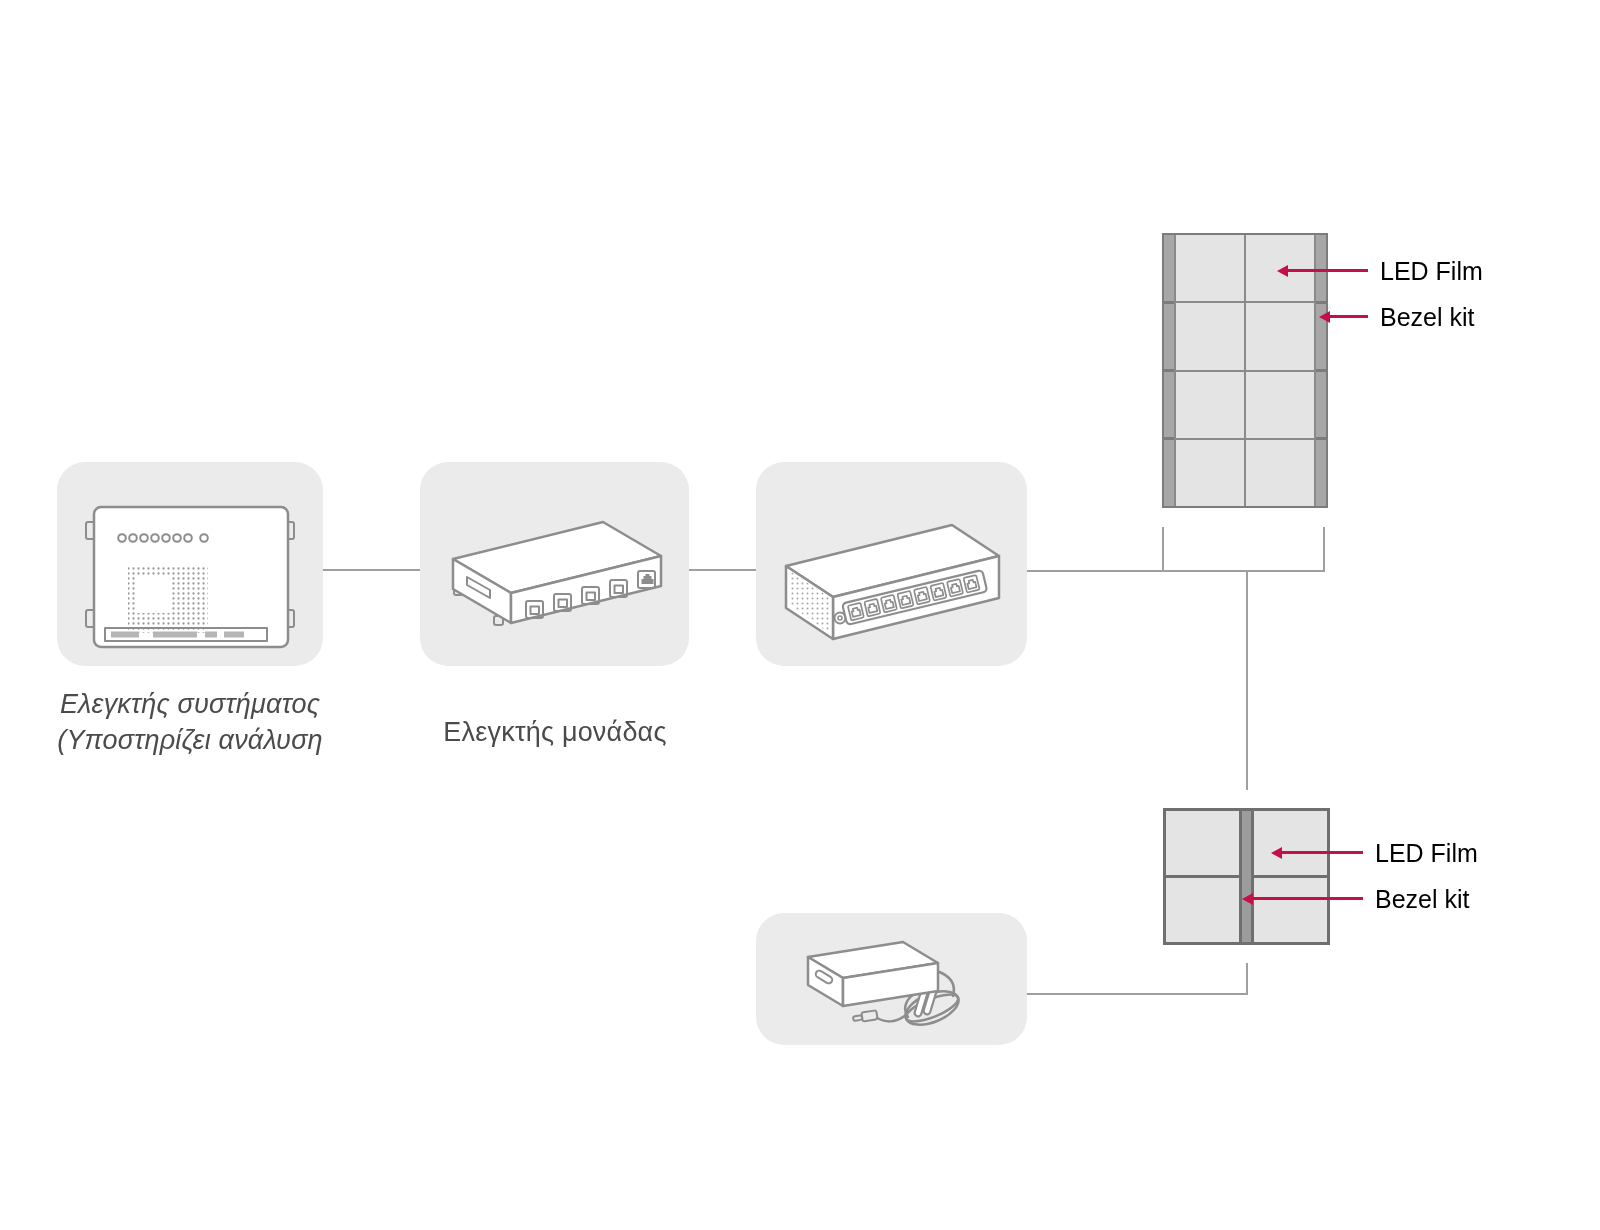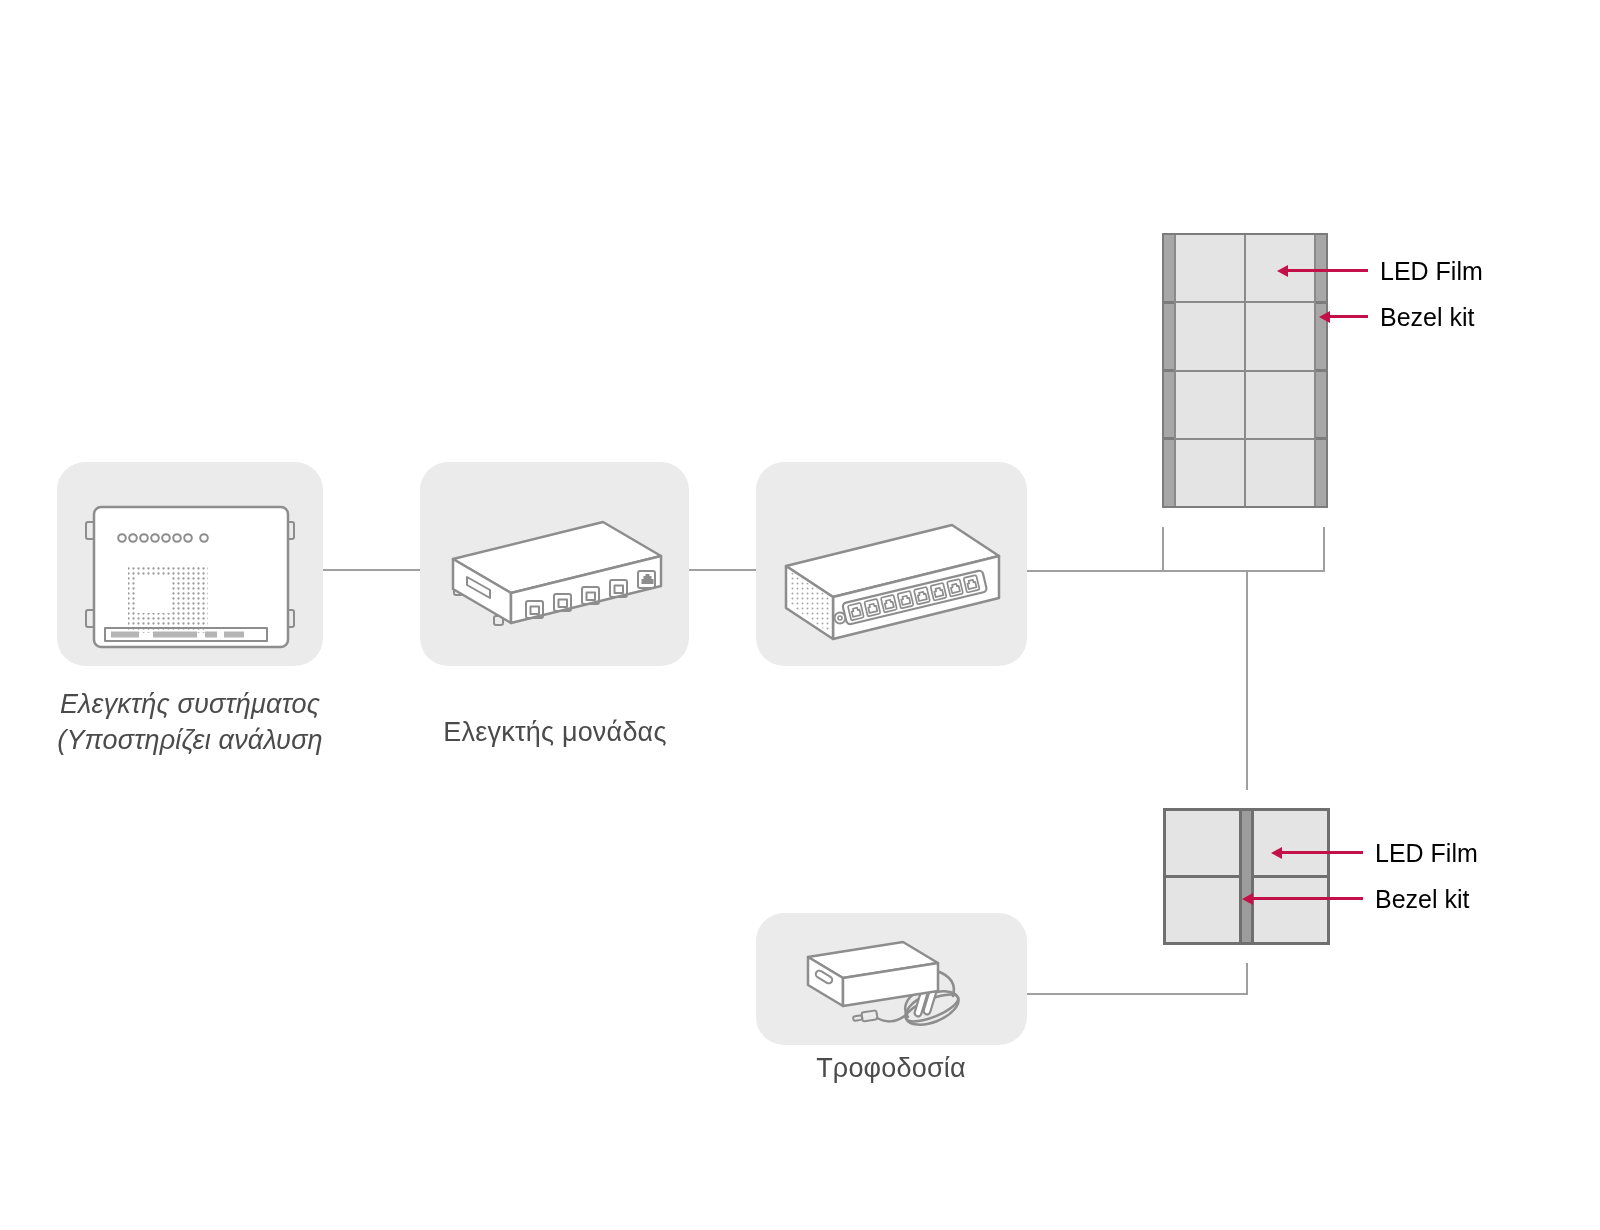--- a/index.html
+++ b/index.html
@@ -176,23 +176,20 @@
     </svg>
   </div>
 
   <div class="node-label" style="left:17px;top:686px;width:346px;font-style:italic;">
     <div>Ελεγκτής συστήματος</div>
     <div>(Υποστηρίζει ανάλυση</div>
   </div>
   <div class="node-label" style="left:410px;top:690px;width:290px;margin-top:24px;">
     <div>Ελεγκτής μονάδας</div>
   </div>
-  <div class="node-label" style="left:736px;top:1050px;width:310px;">
-    <div>Τροφοδοσία</div>
-  </div>
 
   <div id="wall-top" class="wall" style="left:1162px;top:233px;width:166px;height:275px;">
     <div class="bezel-strip left">
       <div class="notch" style="top:calc(25% - 1.5px);"></div>
       <div class="notch" style="top:calc(50% - 1.5px);"></div>
       <div class="notch" style="top:calc(75% - 1.5px);"></div>
     </div>
     <div class="cells">
       <div class="cell"></div>
       <div class="cell"></div>

